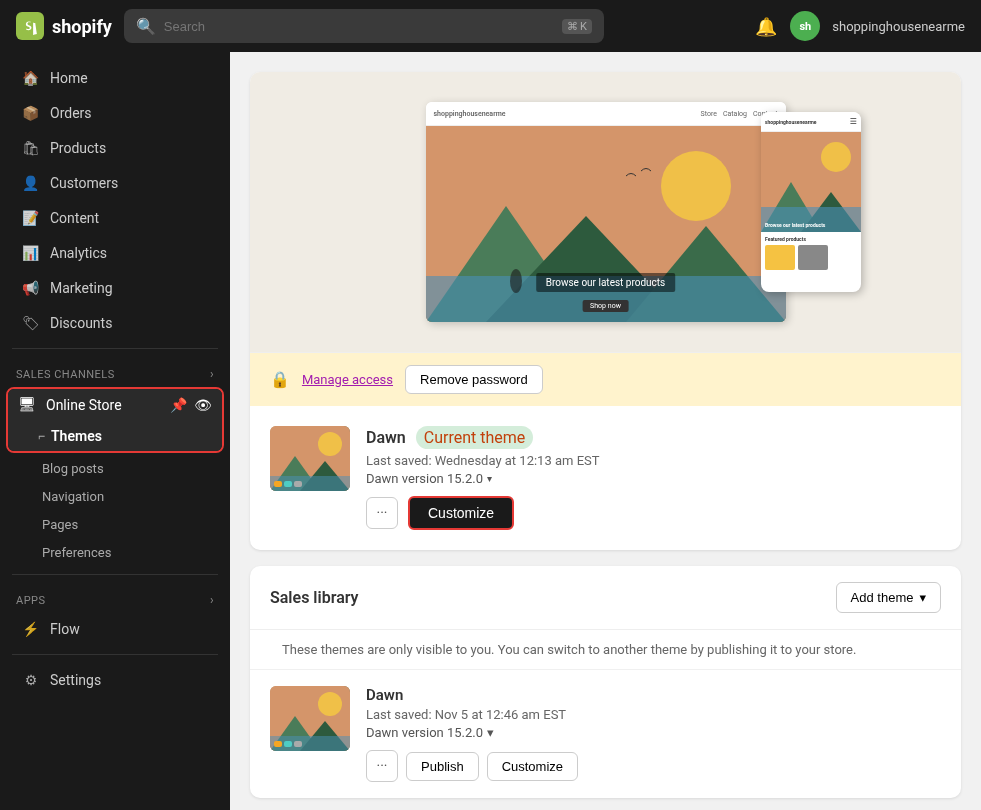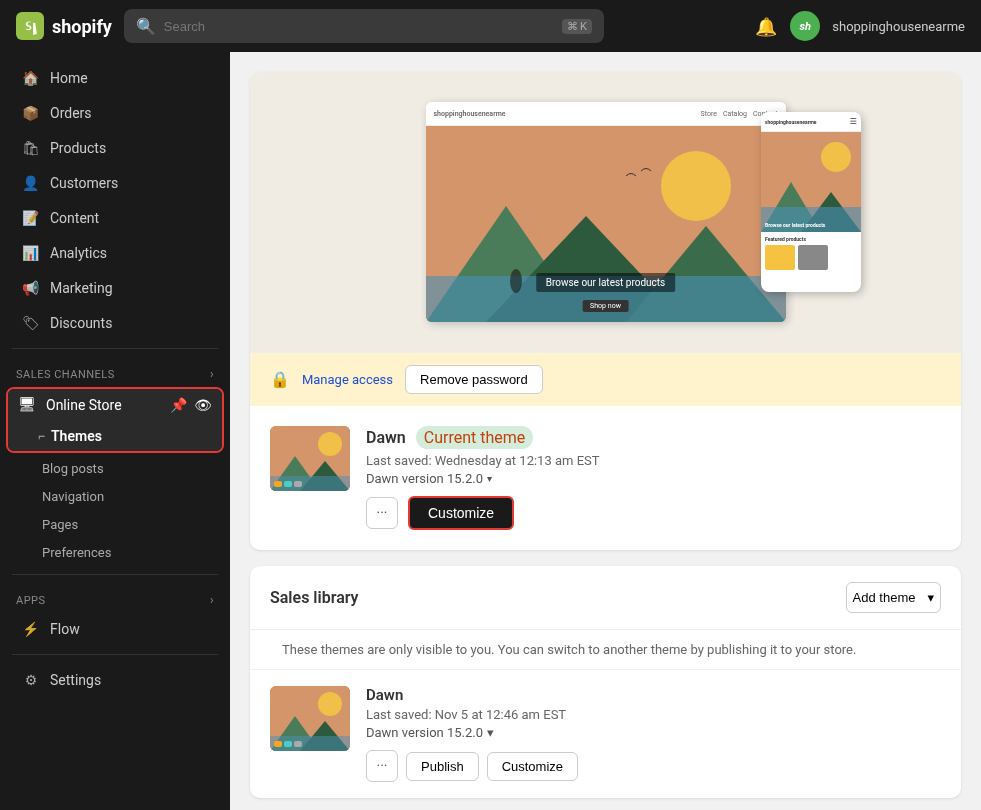--- a/index.html
+++ b/index.html
@@ -8,21 +8,21 @@
     
     .topbar { background: #1a1a1a; height: 52px; display: flex; align-items: center; padding: 0 16px; gap: 12px; flex-shrink: 0; }
     .topbar-logo { display: flex; align-items: center; gap: 8px; color: white; font-weight: 700; font-size: 18px; }
     .shopify-icon { width: 28px; height: 28px; background: #96bf48; border-radius: 6px; display: flex; align-items: center; justify-content: center; }
     .shopify-icon svg { width: 18px; height: 18px; fill: white; }
     .search-bar { flex: 1; max-width: 480px; background: #3a3a3a; border-radius: 8px; display: flex; align-items: center; padding: 0 12px; gap: 8px; height: 34px; }
     .search-bar input { background: transparent; border: none; outline: none; color: #f97316; font-size: 13px; flex: 1; }
     .search-kbd { background: #555; border-radius: 4px; padding: 1px 5px; font-size: 11px; color: #aaa; display: flex; gap: 2px; align-items: center; }
     .topbar-right { margin-left: auto; display: flex; align-items: center; gap: 12px; }
     .notif-icon { color: #ccc; font-size: 18px; cursor: pointer; }
-    .avatar { width: 30px; height: 30px; background: #4caf50; border-radius: 50%; display: flex; align-items: center; justify-content: center; color: white; font-size: 11px; font-weight: 700; font-style: italic; }
+    .avatar { width: 30px; height: 30px; background: #4caf50; border-radius: 50%; display: flex; align-items: center; justify-content: center; color: white; font-size: 11px; font-weight: 700; }
     .store-name { color: #ccc; font-size: 13px; }
 
     
     .layout { display: flex; flex: 1; overflow: hidden; }
 
     
     .sidebar { width: 230px; background: #1a1a1a; color: #ccc; overflow-y: auto; flex-shrink: 0; padding: 8px 0; }
     .sidebar-item { display: flex; align-items: center; gap: 10px; padding: 8px 16px; font-size: 14px; cursor: pointer; border-radius: 6px; margin: 1px 6px; }
     .sidebar-item .icon { width: 18px; height: 18px; display: flex; align-items: center; justify-content: center; opacity: 0.8; }
     .sidebar-section { padding: 10px 16px 4px; font-size: 11px; color: #888; text-transform: uppercase; letter-spacing: 0.5px; display: flex; justify-content: space-between; align-items: center; }
@@ -61,21 +61,21 @@
     .preview-mobile-body { padding: 4px; font-size: 5px; color: #333; }
     .preview-featured { font-size: 5px; font-weight: bold; color: #333; margin-bottom: 3px; }
     .preview-products { display: flex; gap: 3px; }
     .preview-product-thumb { width: 30px; height: 25px; background: #f5c242; border-radius: 2px; }
     .preview-product-thumb2 { width: 30px; height: 25px; background: #888; border-radius: 2px; }
 
     
     .password-banner { background: #fff3cd; padding: 12px 20px; display: flex; align-items: center; gap: 12px; border-top: 1px solid #eee; }
     .lock-icon { font-size: 16px; }
     .password-text { font-size: 13px; color: #555; flex: 1; }
-    .manage-access-link { font-size: 13px; color: #1d4ed8; cursor: pointer; }
+    .manage-access-link { font-size: 13px; color: #a21caf; cursor: pointer; text-decoration: underline; }
     .remove-password-btn { background: white; border: 1px solid #ccc; border-radius: 6px; padding: 6px 14px; font-size: 13px; cursor: pointer; }
 
     
     .current-theme-section { padding: 20px; display: flex; gap: 16px; align-items: flex-start; }
     .theme-thumbnail { width: 80px; height: 65px; background: linear-gradient(135deg, #c8a882 0%, #8b6b4a 30%, #4a7c59 100%); border-radius: 6px; flex-shrink: 0; position: relative; overflow: hidden; }
     .theme-thumbnail-dots { position: absolute; bottom: 4px; left: 4px; display: flex; gap: 2px; }
     .dot { width: 8px; height: 6px; border-radius: 2px; }
     .dot-orange { background: #f5a623; }
     .dot-teal { background: #4ecdc4; }
     .dot-gray { background: #aaa; }
@@ -91,21 +91,21 @@
     .theme-actions { display: flex; align-items: center; gap: 10px; margin-top: 10px; }
     .more-btn { width: 32px; height: 32px; background: white; border: 1px solid #ccc; border-radius: 6px; display: flex; align-items: center; justify-content: center; cursor: pointer; font-size: 14px; color: #555; }
 
     
     .customize-btn { background: #1a1a1a; color: white; border: 2px solid #e53935; border-radius: 6px; padding: 7px 18px; font-size: 14px; font-weight: 500; cursor: pointer; }
 
     
     .library-card { background: white; border-radius: 10px; overflow: hidden; box-shadow: 0 1px 3px rgba(0,0,0,0.1); }
     .library-header { padding: 16px 20px; display: flex; align-items: center; justify-content: space-between; border-bottom: 1px solid #eee; }
     .library-title { font-size: 16px; font-weight: 600; color: #333; }
-    .add-theme-btn { background: white; border: 1px solid #ccc; border-radius: 6px; padding: 7px 6px; font-size: 13px; cursor: pointer; display: flex; align-items: center; gap: 12px; }
+    .add-theme-btn { background: white; border: 1px solid #ccc; border-radius: 6px; padding: 7px 14px; font-size: 13px; cursor: pointer; display: flex; align-items: center; gap: 6px; }
     .library-desc { padding: 12px 32px; font-size: 13px; color: #666; border-bottom: 1px solid #f0f0f0; }
 
     
     .library-theme-item { padding: 16px 20px; display: flex; gap: 16px; align-items: flex-start; }
     .library-theme-thumb { width: 80px; height: 65px; background: linear-gradient(135deg, #c8a882 0%, #8b6b4a 30%, #4a7c59 100%); border-radius: 6px; flex-shrink: 0; overflow: hidden; position: relative; }
     .library-theme-info { flex: 1; }
     .library-theme-name { font-size: 15px; font-weight: 600; color: #333; margin-bottom: 3px; }
     .library-theme-meta { font-size: 13px; color: #666; margin-bottom: 3px; }
     .library-theme-version { font-size: 13px; color: #555; display: flex; align-items: center; gap: 4px; }
     .library-theme-actions { display: flex; align-items: center; gap: 8px; margin-top: 10px; }

